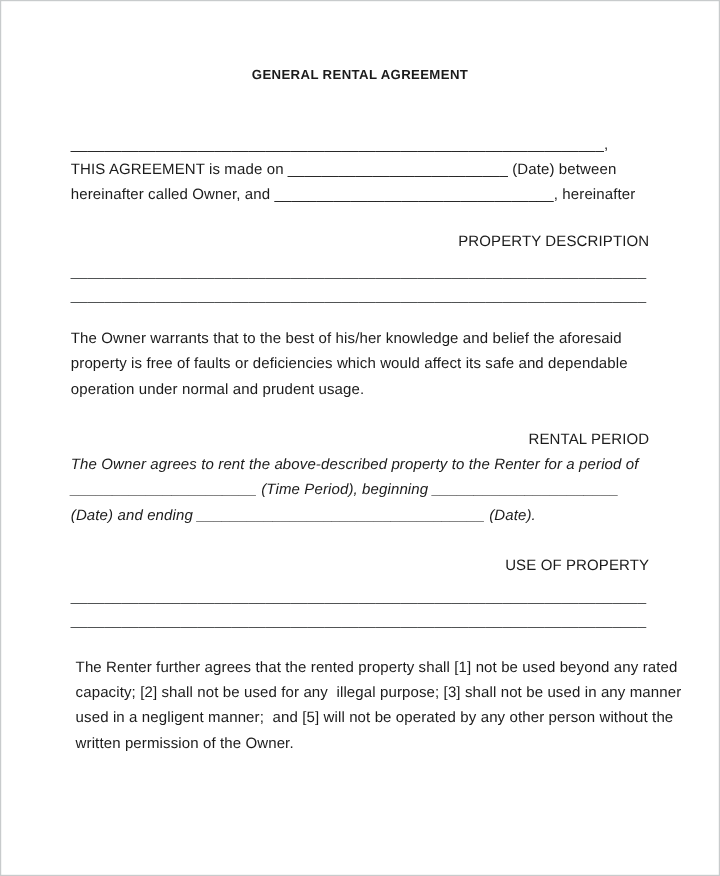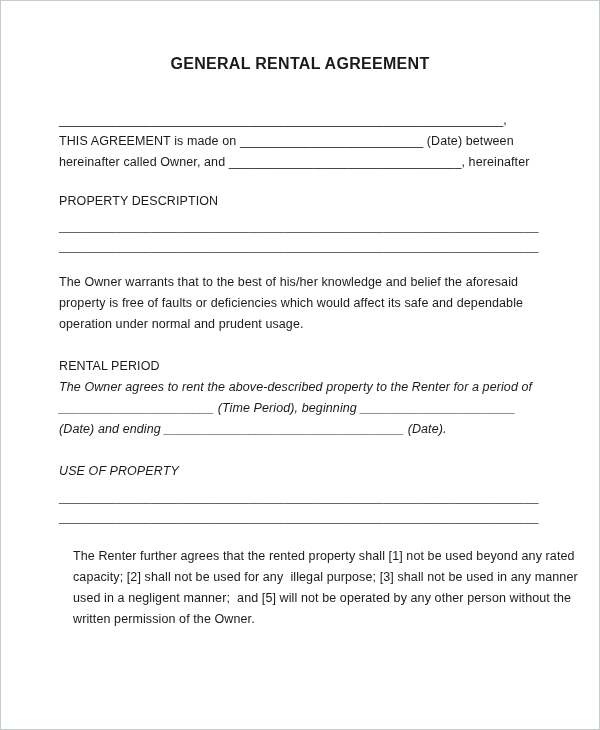--- a/index.html
+++ b/index.html
@@ -10,50 +10,51 @@
     background: #ffffff;
     border: 1px solid #c8cbcc;
     padding: 52px 58px 0 58px;
     overflow: hidden;
     font-family: "Liberation Sans", "DejaVu Sans", sans-serif;
     font-size: 12.5px;
     color: #1b1b1b;
     letter-spacing: 0.1px;
   }
   .doc-title {
-    font-size: 16px;
+    font-size: 11px;
     font-weight: bold;
     text-align: center;
     line-height: 21px;
     letter-spacing: 0.3px;
     margin: 0 0 36px 0;
   }
   .line {
     white-space: pre;      
     line-height: 21px;
   }
   .heading {
     line-height: 21px;
     white-space: pre;
+    text-align: right;
   }
   .blank-row {
     white-space: pre;
     line-height: 20px;
     color: #4a4d4e;        
   }
   
   .intro            { margin: 0 0 18px 0; }
   .heading-property { margin: 0 0 4px 0; }
   .blanks-property  { margin: 0 0 16px 0; }
   .para-warranty    { margin: 0 0 21px 0; }
   .heading-rental   { margin: 0; }
   .para-rental      { margin: 0 0 21px 0; font-style: italic; }
-  .heading-use      { margin: 0 0 5px 0; font-style: italic; }
+  .heading-use      { margin: 0 0 5px 0; }
   .blanks-use       { margin: 0 0 19px 0; }
-  .para-renter      { margin: 14px; }
+  .para-renter      { margin: 4px; }
 </style>
 </head>
 <body>
 
 <div class="page">
 
   <h1 class="doc-title">GENERAL RENTAL AGREEMENT</h1>
 
   <div class="intro">
     <div class="line">_______________________________________________________________,</div>

